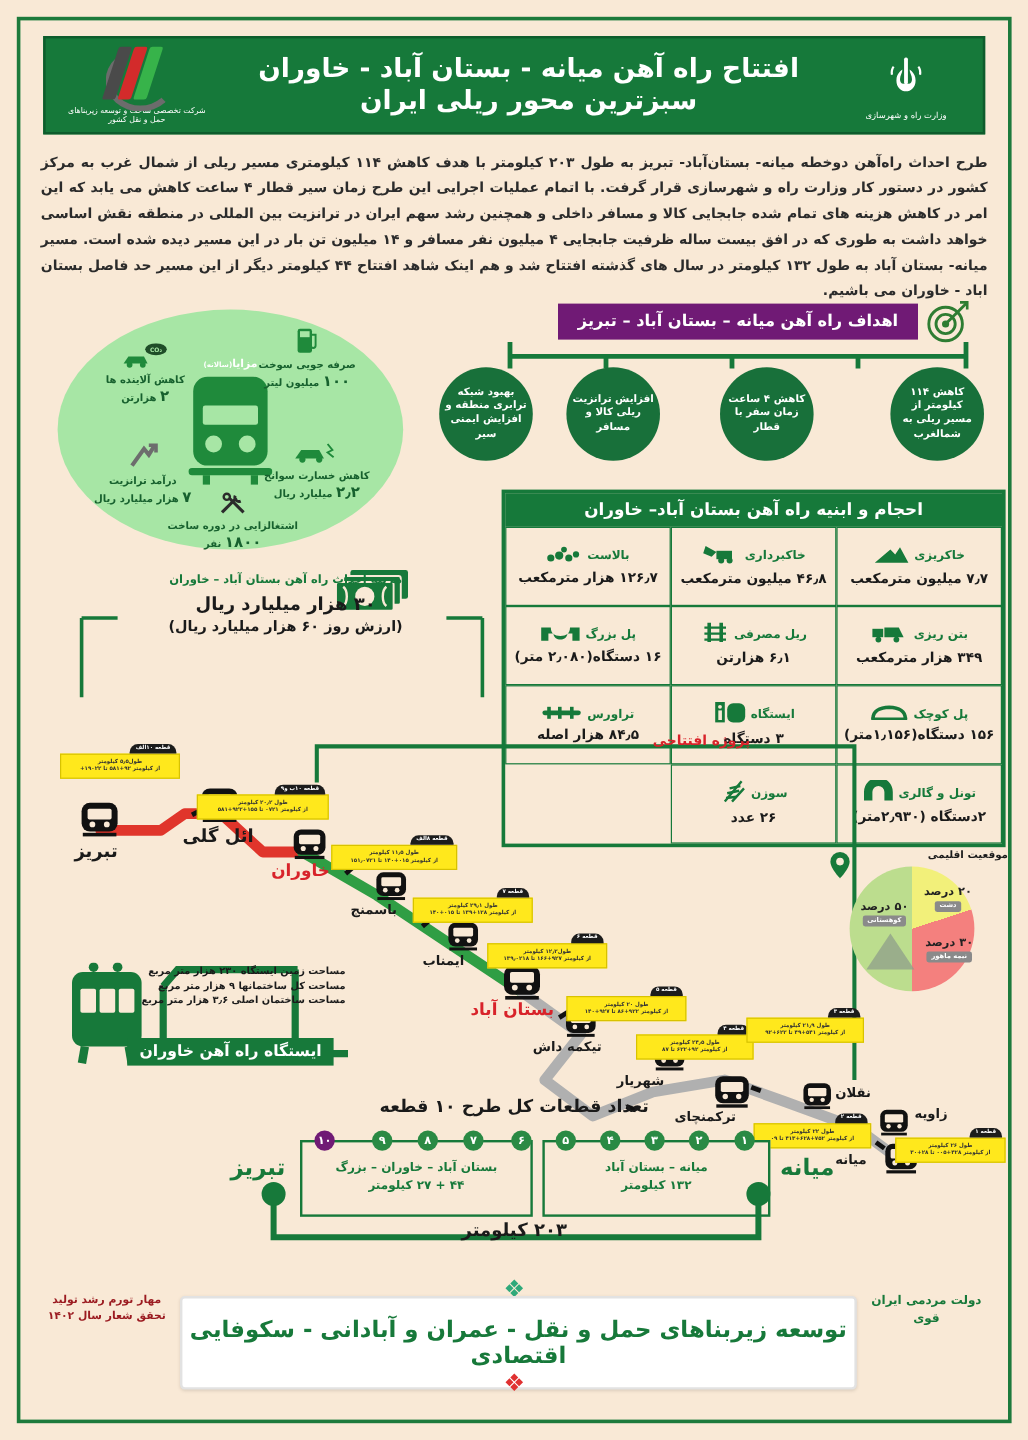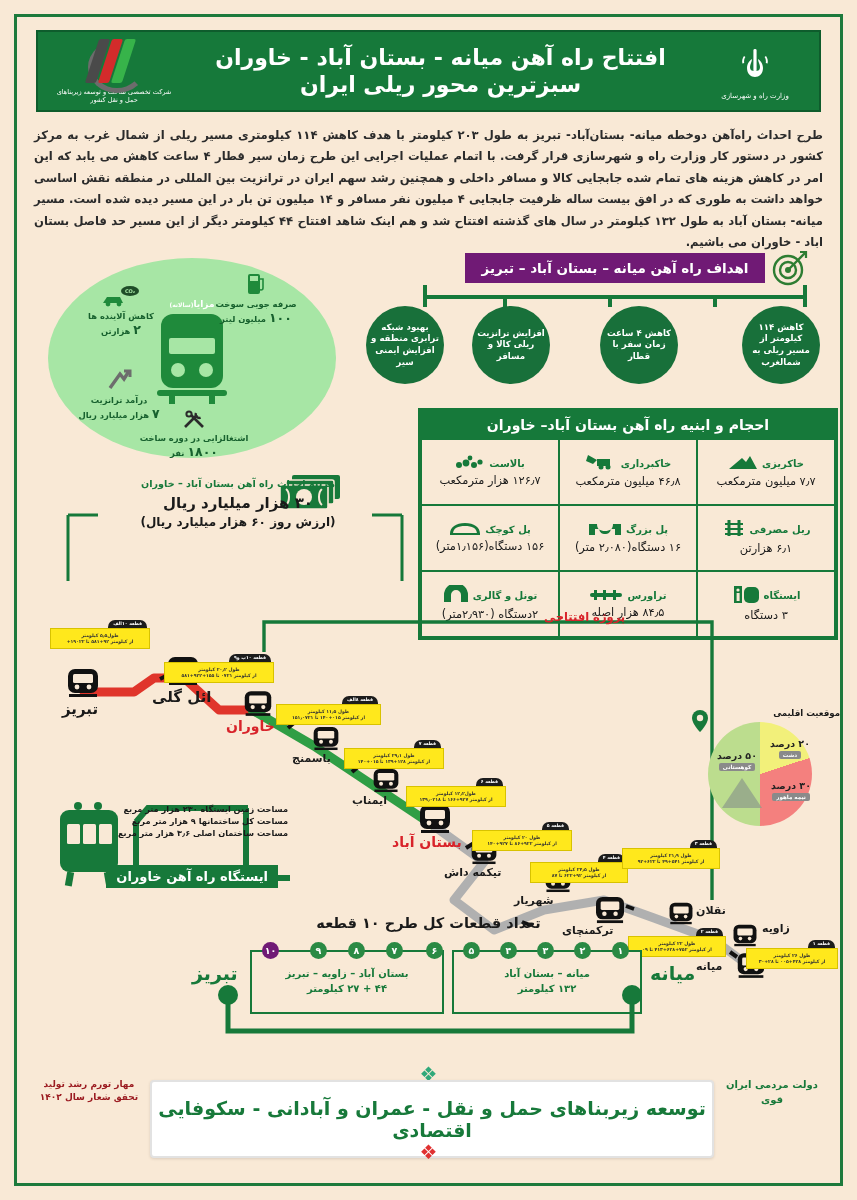--- a/index.html
+++ b/index.html
@@ -90,21 +90,21 @@
   }
   .vol-head{background:#16793a;color:#fff;font-size:14px;font-weight:bold;text-align:center;padding:6px 4px;}
   .vol-grid{display:grid;grid-template-columns:1fr 1fr 1fr;}
   .vol-cell{
     border:1.5px solid #16793a;padding:5px 4px 7px;text-align:center;min-height:52px;
     display:flex;flex-direction:column;align-items:center;justify-content:center;gap:1px;
   }
   .vol-cell .vrow{display:flex;align-items:center;justify-content:center;gap:4px;}
   .vol-cell .vlabel{font-size:10px;font-weight:bold;color:#16793a;}
   .vol-cell .vico{font-size:17px;line-height:1;color:#16793a;}
-  .vol-cell .vval{font-size:11.4px;font-weight:normal;color:#1a1a1a;line-height:1.25;}
+  .vol-cell .vval{font-size:11.4px;font-weight:bold;color:#1a1a1a;line-height:1.25;}
 
   
   .map{position:absolute;left:14px;top:600px;width:829px;height:420px;}
   .station{position:absolute;width:34px;height:30px;}
   .st-name{position:absolute;font-size:11px;font-weight:bold;color:#1a1a1a;white-space:nowrap;}
   .st-name.hl{color:#d8232a;font-size:14px;}
   .st-name.big{font-size:15px;}
   .seg{
     position:absolute;background:#ffe81c;border:1px solid #d8c200;
     font-size:4.6px;font-weight:bold;color:#333;line-height:1.3;
@@ -239,20 +239,33 @@
             <path d="M2 17h20l-3-6H6z" fill="#1f8a3b"></path>
             <circle cx="7" cy="18" r="2.4" fill="#1f8a3b"></circle>
             <circle cx="18" cy="18" r="2.4" fill="#1f8a3b"></circle>
           </svg>
       </div>
       <div>کاهش آلاینده ها</div>
       <div><span class="num">۲</span>
         <span>هزارتن</span></div>
     </div>
 
+    <div class="ben-item" style="left:158px;top:108px;width:116px;">
+      <div class="ben-ico">
+        <svg width="44" height="22" viewBox="0 0 44 22">
+            <path d="M4 16h24l-4-7H9z" fill="#1f8a3b"></path>
+            <circle cx="10" cy="17" r="2.6" fill="#1f8a3b"></circle>
+            <circle cx="24" cy="17" r="2.6" fill="#1f8a3b"></circle>
+            <path d="M31 4l4 5-4 2 5 4" stroke="#1f8a3b" stroke-width="1.6" fill="none"></path>
+          </svg>
+      </div>
+      <div>کاهش خسارت سوانح</div>
+      <div><span class="num">۲٫۲</span>
+        <span>میلیارد ریال</span></div>
+    </div>
 
     <div class="ben-item" style="left:12px;top:110px;width:118px;">
       <div class="ben-ico">
         <svg width="26" height="24" viewBox="0 0 26 24">
             <path d="M4 20L14 6l4 5 5-8" stroke="#6d6d6d" stroke-width="3.4" fill="none"></path>
             <path d="M18 3h6v6" stroke="#6d6d6d" stroke-width="3" fill="none"></path>
           </svg>
       </div>
       <div>درآمد ترانزیت</div>
       <div><span class="num">۷</span>
@@ -346,20 +359,32 @@
                   <circle cx="11" cy="9" r="3.4"></circle>
                   <circle cx="19" cy="11" r="3"></circle>
                   <circle cx="25" cy="8" r="2.6"></circle>
                   <circle cx="15" cy="4" r="2.4"></circle>
                 </g>
               </svg></span>
           </div>
         <div class="vval">۱۲۶٫۷ هزار مترمکعب</div>
       </div>
 
+      <div class="vol-cell">
+        <div class="vrow">
+            <span class="vlabel">بتن ریزی</span>
+          <span class="vico"><svg width="32" height="17" viewBox="0 0 32 17">
+                <rect x="2" y="5" width="9" height="7" fill="#16793a"></rect>
+                <path d="M12 4h12l4 8H12z" fill="#16793a"></path>
+                <circle cx="7" cy="14" r="2.4" fill="#16793a"></circle>
+                <circle cx="22" cy="14" r="2.4" fill="#16793a"></circle>
+              </svg></span>
+          </div>
+        <div class="vval">۳۴۹ هزار مترمکعب</div>
+      </div>
 
       <div class="vol-cell">
         <div class="vrow">
             <span class="vlabel">ریل مصرفی</span>
           <span class="vico"><svg width="24" height="18" viewBox="0 0 24 18">
                 <path d="M7 1v16M17 1v16" stroke="#16793a" stroke-width="3"></path>
                 <path d="M3 5h18M3 10h18M3 15h18" stroke="#16793a" stroke-width="2"></path>
               </svg></span>
           </div>
         <div class="vval">۶٫۱ هزارتن</div>
@@ -416,20 +441,30 @@
       <div class="vol-cell">
         <div class="vrow">
             <span class="vlabel">تونل و گالری</span>
           <span class="vico"><svg width="26" height="18" viewBox="0 0 26 18">
                 <path d="M1 17V10a12 12 0 0124 0v7h-7v-7a5 5 0 00-10 0v7z" fill="#16793a"></path>
               </svg></span>
           </div>
         <div class="vval">۲دستگاه (۲٫۹۳۰متر)</div>
       </div>
 
+      <div class="vol-cell">
+        <div class="vrow">
+            <span class="vlabel">سوزن</span>
+          <span class="vico"><svg width="22" height="20" viewBox="0 0 22 20">
+                <path d="M4 19L18 2M10 19L20 8" stroke="#16793a" stroke-width="2"></path>
+                <path d="M5 16l9-1M6 12l10-2M8 8l9-2" stroke="#16793a" stroke-width="2"></path>
+              </svg></span>
+          </div>
+        <div class="vval">۲۶ عدد</div>
+      </div>
     </div>
   </div>
 
   <div class="map">
     <svg width="829" height="420" viewBox="0 0 829 420" style="position:absolute;left:0;top:0">
 
       <path d="M500 22 H250 V52 M500 22 H698 V300" stroke="#16793a" stroke-width="3.4" fill="none"></path>
 
       <path d="M70 92 H120 L140 78 H170 L205 110 H238" stroke="#e0352b" stroke-width="9" fill="none" stroke-linejoin="round" stroke-linecap="round"></path>
 
@@ -688,21 +723,21 @@
     </div>
   </div>
 
   <div class="cnt-title">تعداد قطعات کل طرح ۱۰ قطعه</div>
 
   <div class="cnt-box" style="left:452px;top:950px;width:186px;height:60px;">
     <div class="cb-l1">میانه – بستان آباد</div>
     <div class="cb-l2">۱۳۲ کیلومتر</div>
   </div>
   <div class="cnt-box" style="left:250px;top:950px;width:190px;height:60px;">
-    <div class="cb-l1">بستان آباد – زاویه – تبریز</div>
+    <div class="cb-l1">بستان آباد – خاوران – بزرگ</div>
     <div class="cb-l2">۴۴ + ۲۷ کیلومتر</div>
   </div>
 
   <div class="pnum g" style="left:612px;top:942px">۱</div>
   <div class="pnum g" style="left:574px;top:942px">۲</div>
   <div class="pnum g" style="left:537px;top:942px">۳</div>
   <div class="pnum g" style="left:500px;top:942px">۴</div>
   <div class="pnum g" style="left:463px;top:942px">۵</div>
   <div class="pnum g" style="left:426px;top:942px">۶</div>
   <div class="pnum g" style="left:386px;top:942px">۷</div>
@@ -711,20 +746,21 @@
   <div class="pnum r" style="left:262px;top:942px">۱۰</div>
 
   <div class="endcity" style="left:650px;top:962px">میانه</div>
   <div class="endcity" style="left:192px;top:962px">تبریز</div>
 
   <svg style="position:absolute;left:180px;top:985px;width:500px;height:60px" viewBox="0 0 500 60">
     <circle cx="452" cy="10" r="10" fill="#17793a"></circle>
     <path d="M452 18 V46 H48 V18" stroke="#17793a" stroke-width="5" fill="none"></path>
     <circle cx="48" cy="10" r="10" fill="#17793a"></circle>
   </svg>
+  <div class="totallen">۲۰۳ کیلومتر</div>
 
   <div class="fl-left">مهار تورم رشد تولید تحقق شعار سال ۱۴۰۲</div>
   <div class="tulip t">❖</div>
   <div class="footer">
     <div class="ftext">توسعه زیربناهای حمل و نقل - عمران و آبادانی - سکوفایی اقتصادی</div>
   </div>
   <div class="tulip b">❖</div>
   <div class="fl-right">دولت مردمی ایران قوی</div>
 </div>
 

